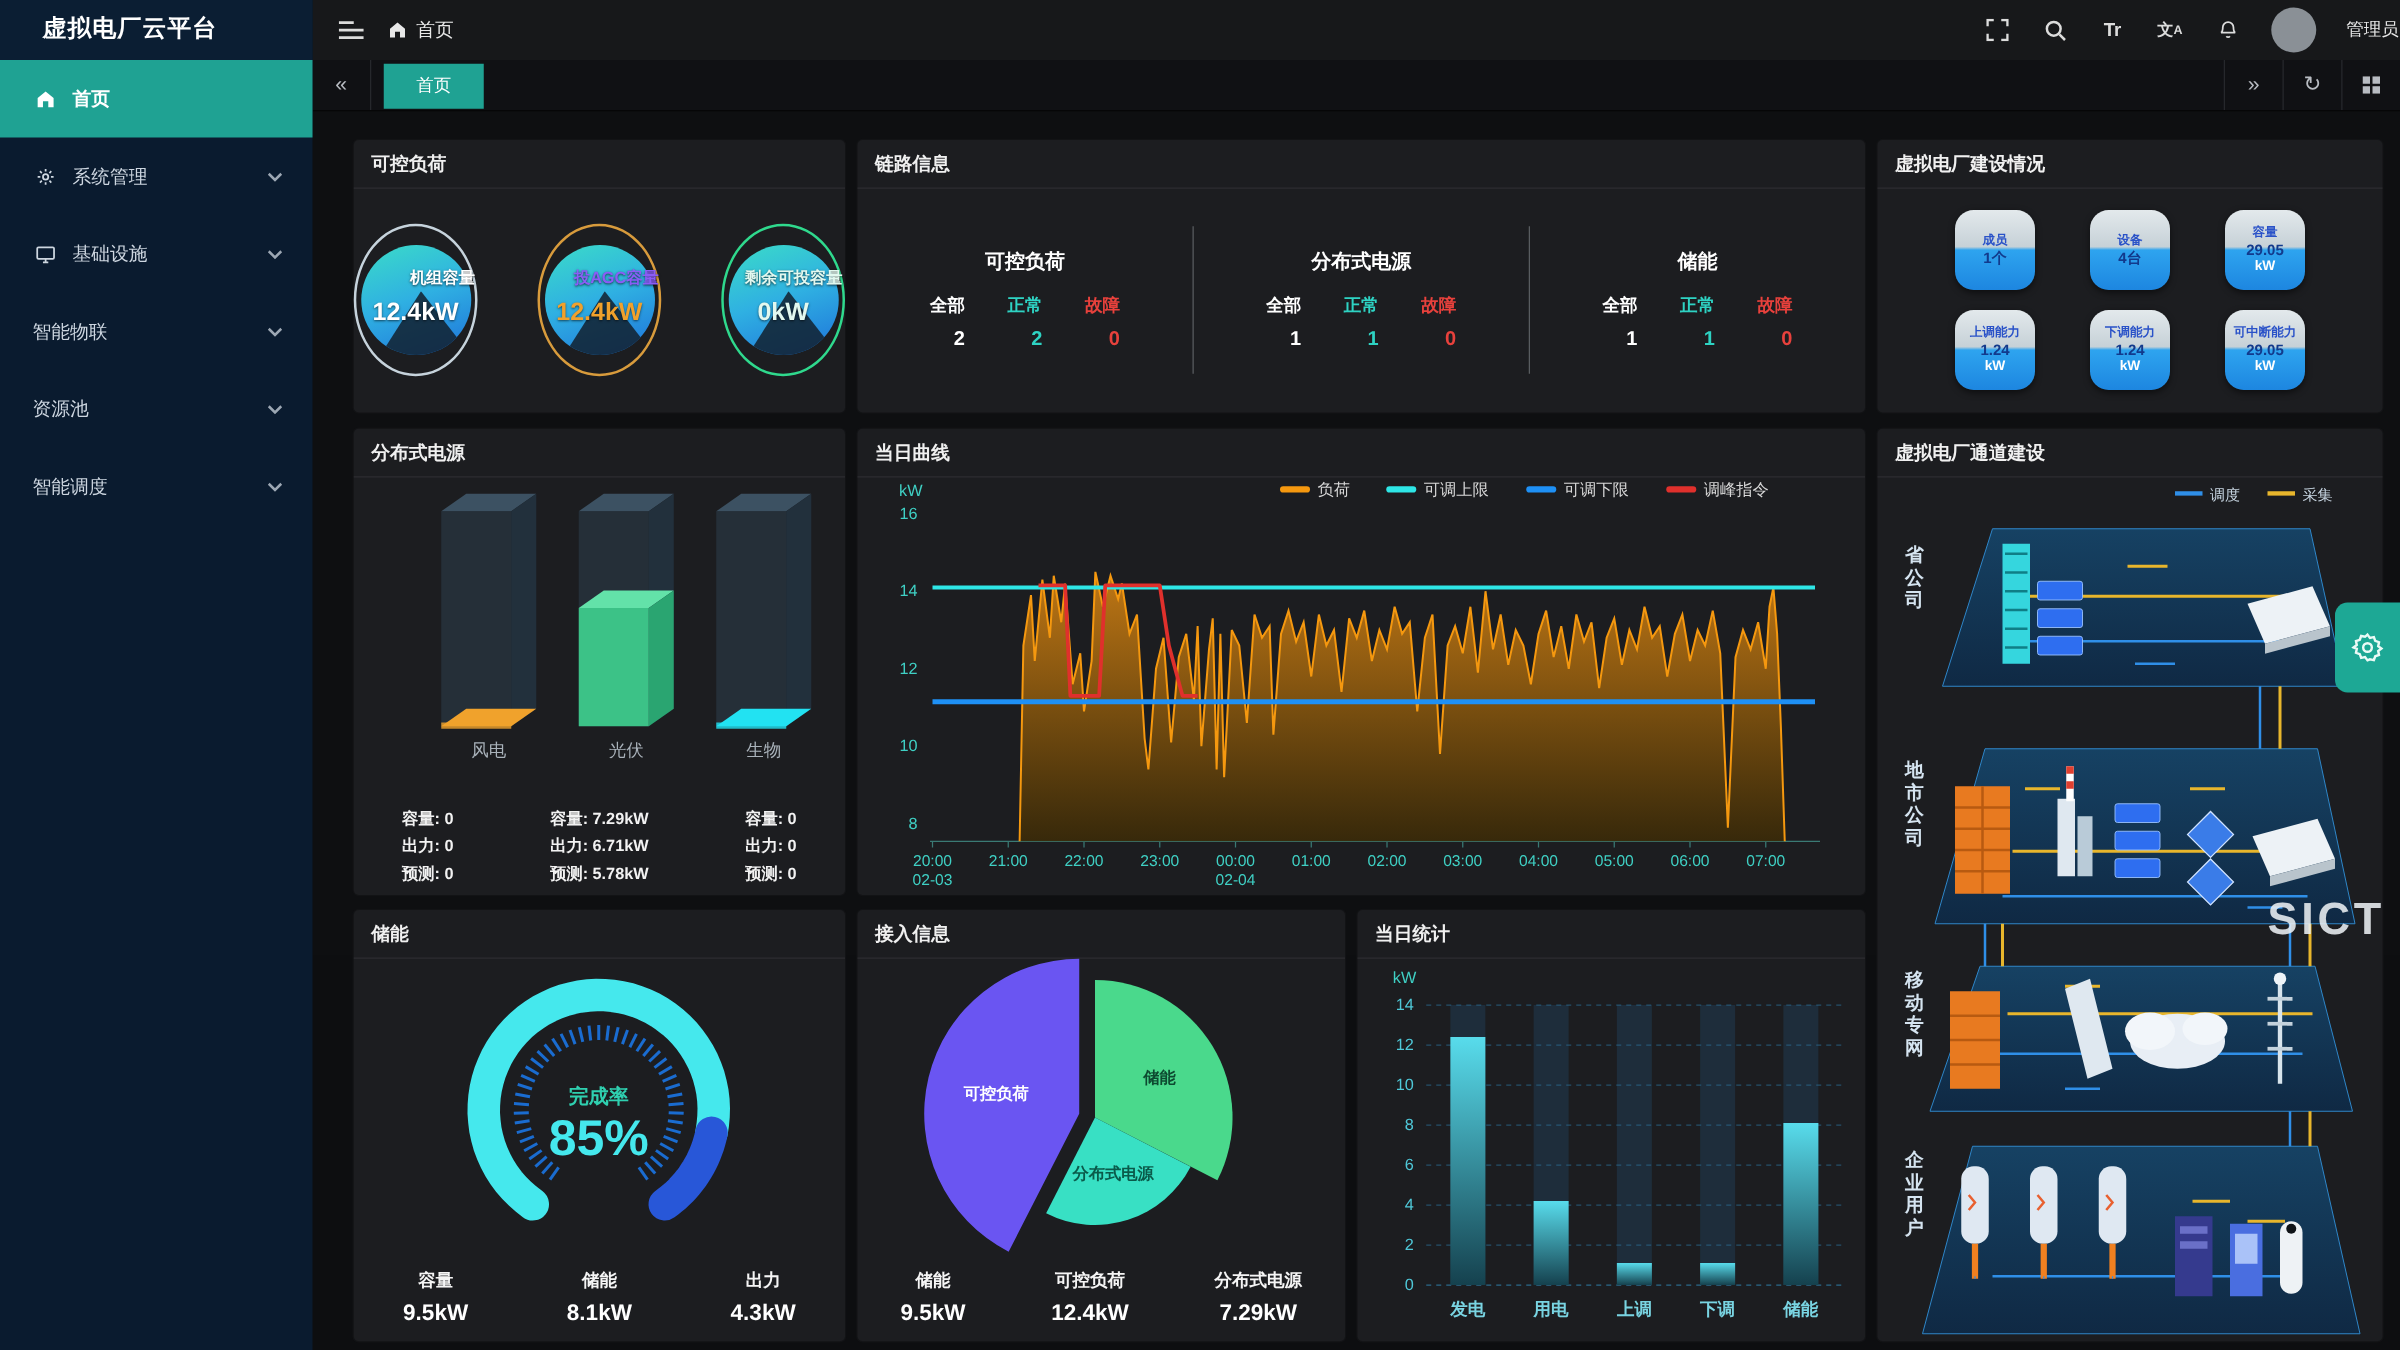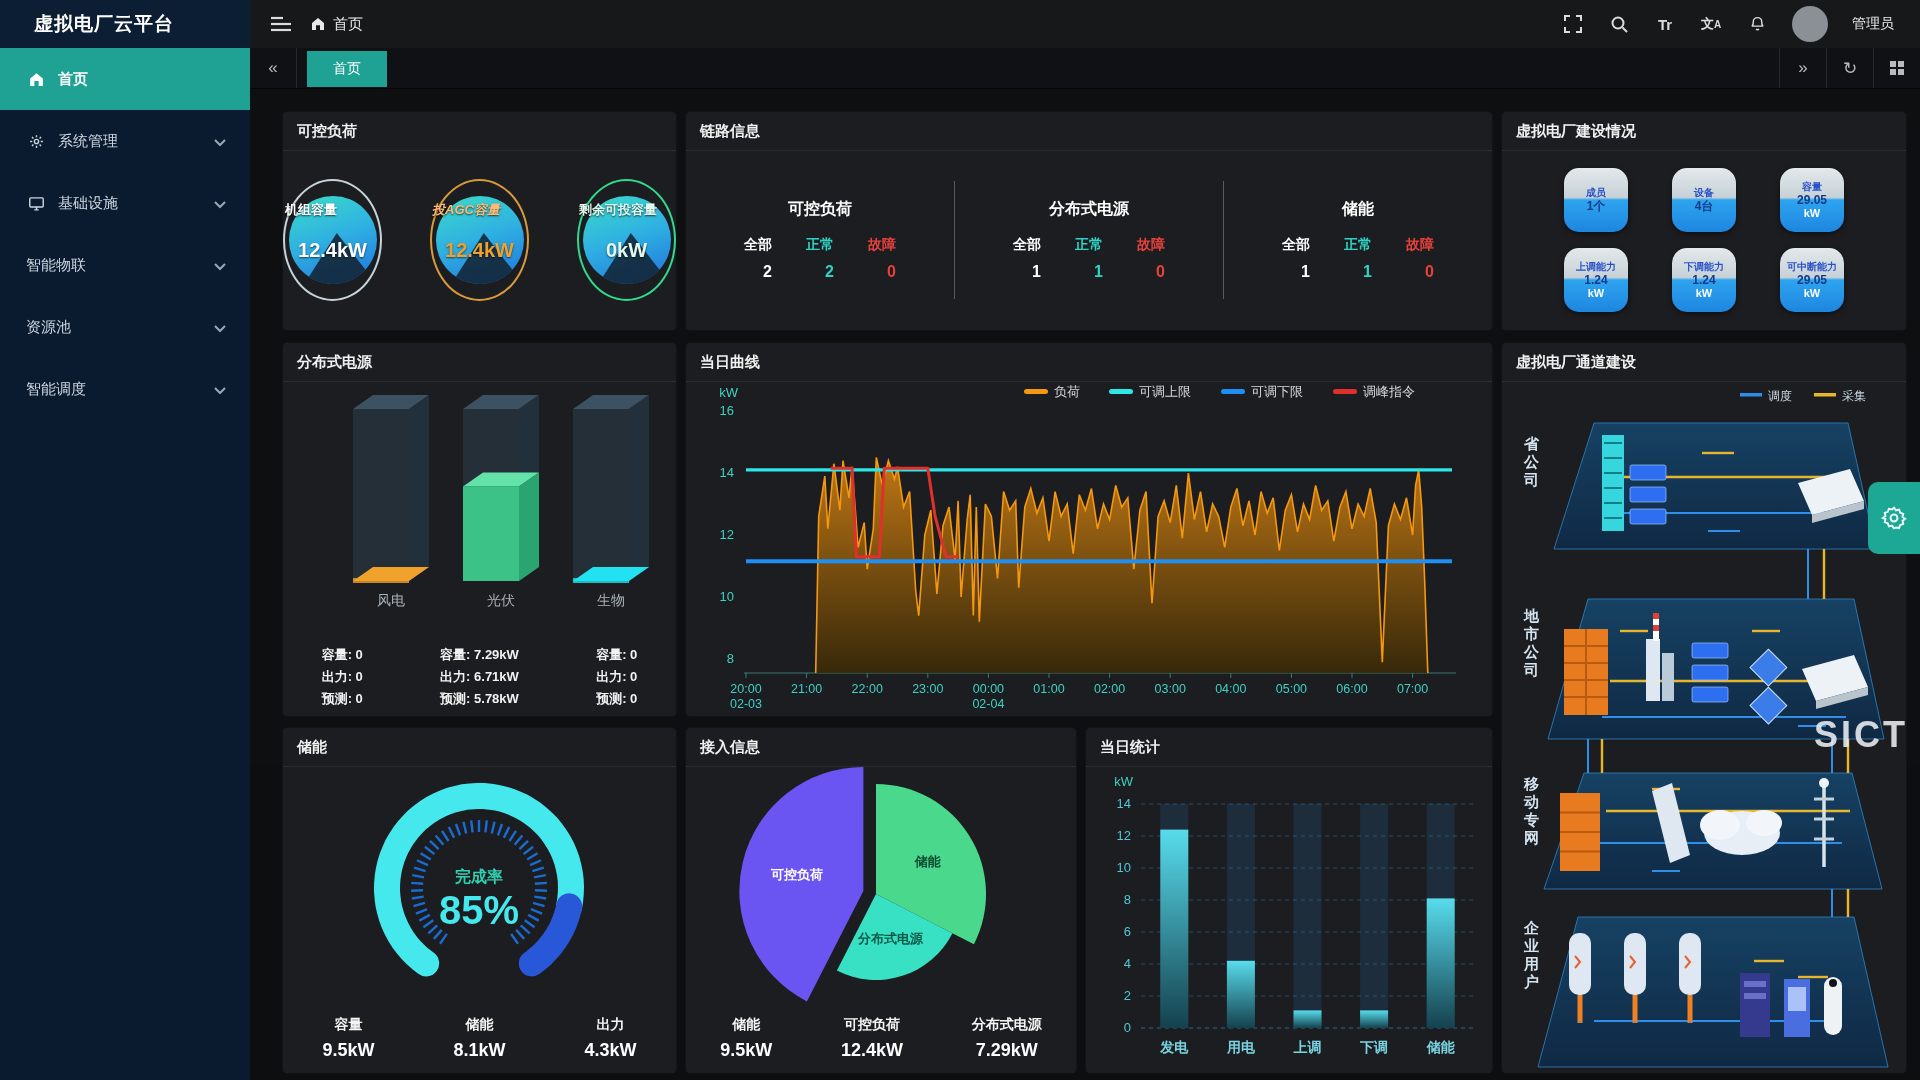--- a/index.html
+++ b/index.html
@@ -10,21 +10,21 @@
   .logo{height:48px;line-height:48px;padding-left:34px;font-size:19px;font-weight:bold;color:#fff;background:#0b1e33;letter-spacing:1px;}
   .menu-item{position:relative;height:62px;display:flex;align-items:center;padding-left:26px;color:#cdd6e0;font-size:15px;cursor:pointer;}
   .menu-item .mi-icon{width:20px;height:20px;margin-right:12px;display:inline-flex;align-items:center;justify-content:center;}
   .menu-item.active{background:#1fa293;color:#fff;font-weight:bold;}
   .menu-item .chev{position:absolute;right:24px;top:50%;transform:translateY(-50%);opacity:.75;}
   
   .topbar{position:absolute;left:250px;top:0;right:0;height:48px;background:#17181a;display:flex;align-items:center;z-index:4;}
   .tb-left{display:flex;align-items:center;gap:18px;padding-left:20px;}
   .tb-icon{width:22px;height:22px;display:inline-flex;align-items:center;justify-content:center;color:#dcdcdc;cursor:pointer;}
   .crumb{display:flex;align-items:center;gap:7px;font-size:15px;color:#e8e8e8;}
-  .tb-right{margin-left:auto;display:flex;align-items:center;gap:24px;padding-right:26px;}
+  .tb-right{margin-left:auto;display:flex;align-items:center;gap:24px;padding-right:1px;}
   .avatar{width:36px;height:36px;border-radius:50%;background:#8a9096;}
   .username{font-size:14px;color:#e8e8e8;}
   
   .tabbar{position:absolute;left:250px;top:48px;right:0;height:40px;background:#101114;display:flex;align-items:center;border-bottom:1px solid #060607;z-index:4;}
   .tb-cell{width:46px;height:40px;display:flex;align-items:center;justify-content:center;color:#b8bcc2;font-size:17px;cursor:pointer;}
   .tb-cell.brd-r{border-right:1px solid #26282c;}
   .tb-cell.brd-l{border-left:1px solid #26282c;}
   .tab-active{height:36px;margin:2px 0 0 10px;padding:0 26px;background:#1fa293;color:#fff;font-size:14px;display:flex;align-items:center;cursor:pointer;}
   .tb-spacer{flex:1;}
   
@@ -33,21 +33,21 @@
   .panel-h{height:38px;display:flex;align-items:center;padding:0 14px;border-bottom:1px solid #2c2d30;}
   .panel-h h3{margin:0;font-size:15px;font-weight:bold;color:#f0f0f0;}
   .panel-b{position:absolute;left:0;right:0;top:38px;bottom:0;}
   
   .kpi-row{display:flex;justify-content:center;gap:48px;align-items:center;height:100%;}
   .kpi{position:relative;width:118px;height:118px;border-radius:50%;display:flex;align-items:center;justify-content:center;}
   .kpi-inner{width:88px;height:88px;border-radius:50%;position:relative;overflow:hidden;
      background:linear-gradient(160deg,#3bdcc8 0%,#2fb0e2 48%,#1e72da 100%);}
   .kpi-notch{position:absolute;left:18%;top:42%;width:82%;height:58%;background:#12202e;opacity:.85;
      clip-path:polygon(45% 0,100% 100%,0 100%);}
-  .kpi-label{position:absolute;top:20px;width:100%;text-align:left;font-size:13px;font-weight:bold;text-shadow:0 1px 2px rgba(0,0,0,.7);}
+  .kpi-label{position:absolute;top:32px;width:100%;text-align:right;font-size:13px;font-weight:bold;text-shadow:0 1px 2px rgba(0,0,0,.7);}
   .kpi-value{position:absolute;top:58px;width:100%;text-align:center;font-size:20px;font-weight:bold;text-shadow:0 1px 2px rgba(0,0,0,.6);}
   
   .link-row{display:flex;height:100%;align-items:center;}
   .link-group{flex:1;display:flex;flex-direction:column;align-items:center;gap:16px;}
   .link-title{font-size:16px;font-weight:bold;color:#fff;}
   .link-stats{display:flex;gap:34px;}
   .link-stat{display:flex;flex-direction:column;align-items:flex-end;gap:9px;}
   .link-stat .lbl{font-size:14px;font-weight:bold;}
   .link-stat .val{font-size:16px;font-weight:bold;}
   .link-div{width:1px;height:118px;background:#8a8f96;opacity:.55;}
@@ -206,21 +206,21 @@
               <div class="kpi-inner">
                 <div class="kpi-notch"></div>
               </div>
               <div class="kpi-label" style="color: rgb(255, 255, 255);">机组容量</div>
               <div class="kpi-value" style="color: rgb(255, 255, 255);">12.4kW</div>
             </div>
             <div class="kpi" style="border: 2px solid rgb(216, 155, 60);">
               <div class="kpi-inner">
                 <div class="kpi-notch"></div>
               </div>
-              <div class="kpi-label" style="color: #fdba74; font-style: italic;">投AGC容量</div>
+              <div class="kpi-label" style="color: #8b5cf6;">投AGC容量</div>
               <div class="kpi-value" style="color: rgb(240, 161, 44);">12.4kW</div>
             </div>
             <div class="kpi" style="border: 2px solid rgb(47, 217, 141);">
               <div class="kpi-inner">
                 <div class="kpi-notch"></div>
               </div>
               <div class="kpi-label" style="color: rgb(226, 248, 239);">剩余可投容量</div>
               <div class="kpi-value" style="color: rgb(226, 248, 239);">0kW</div>
             </div>
           </div>

